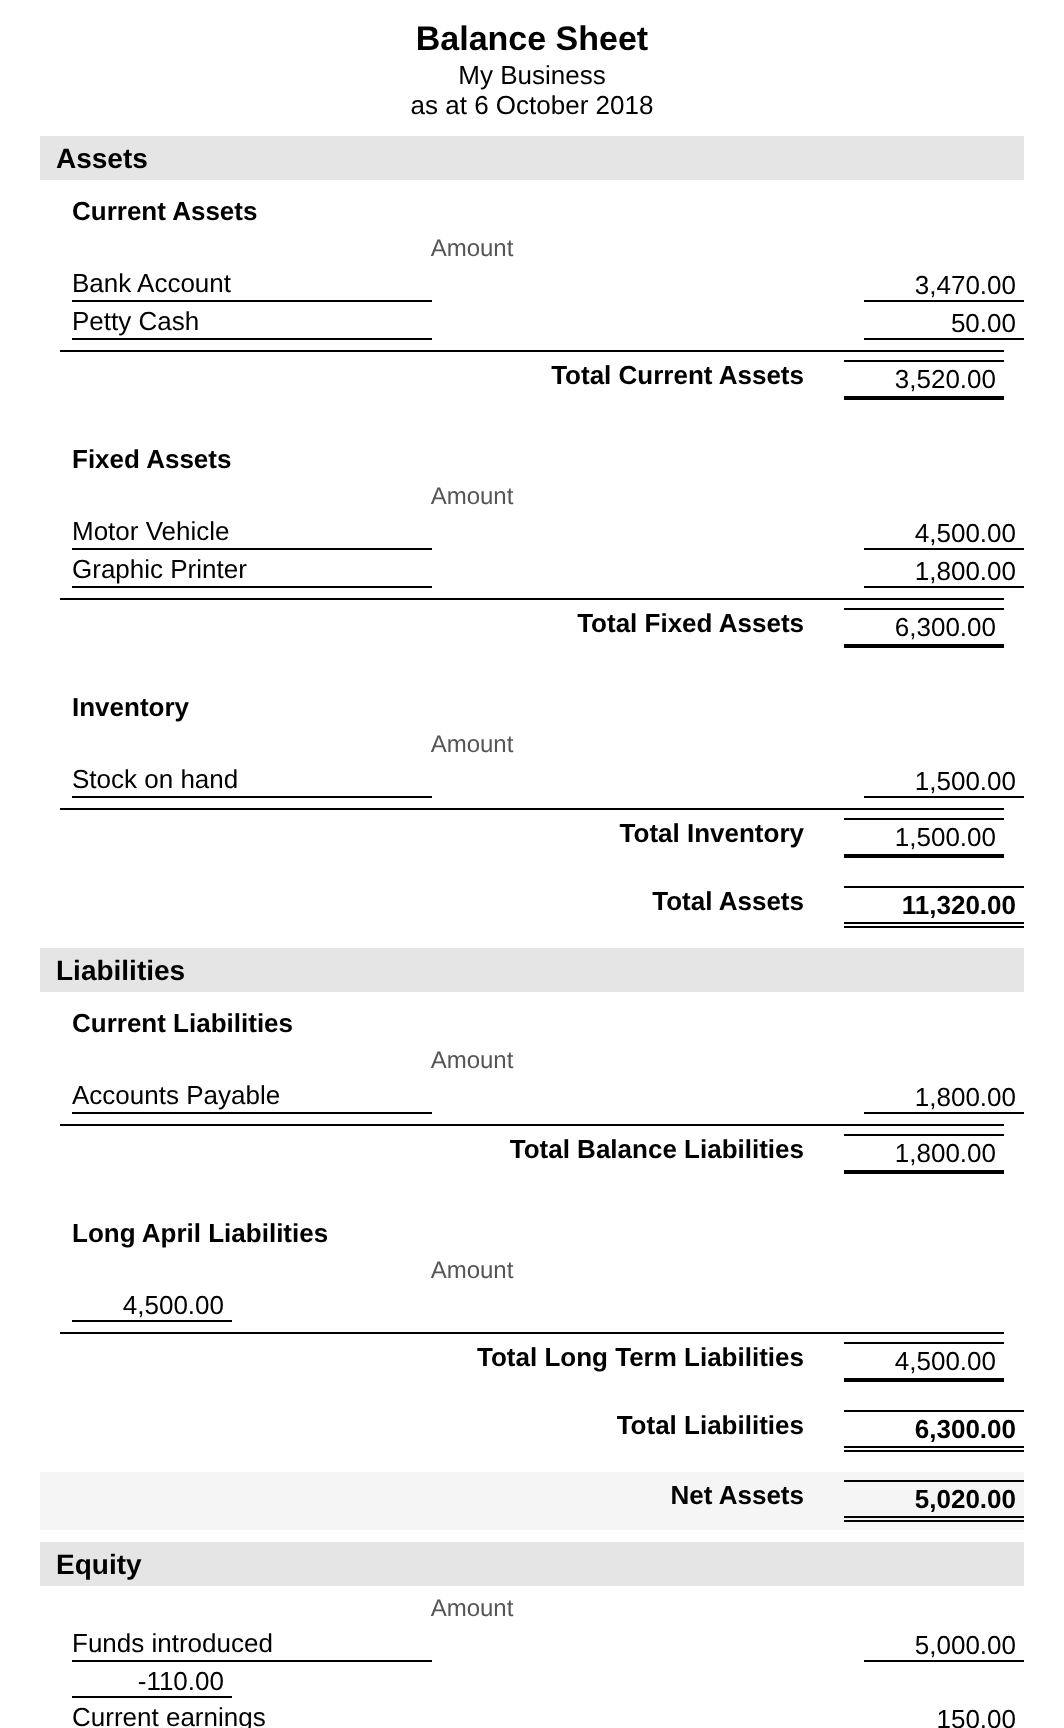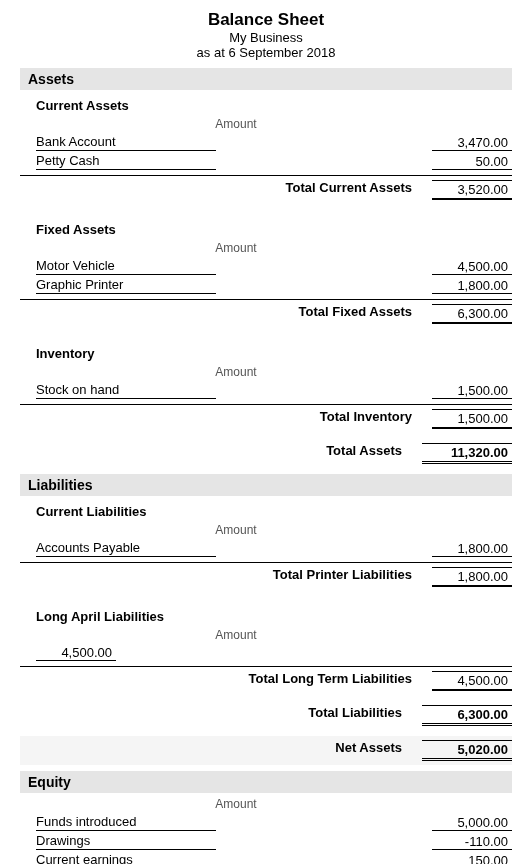--- a/index.html
+++ b/index.html
@@ -72,21 +72,21 @@
       min-width: 80px;
       border-bottom: 1px solid #000;
       padding-right: 4px;
     }
 
     .total-row {
       display: flex;
       justify-content: flex-end;
       padding: 4px 0;
       border-top: 1px solid #000;
-      margin: 4px 0;
+      margin: 4px 10px;
     }
 
     .total-label {
       font-weight: bold;
       margin-right: 20px;
       font-size: 13px;
     }
 
     .total-amount {
       min-width: 80px;
@@ -123,21 +123,21 @@
     .spacer { height: 6px; }
   </style>
 </head>
 <body>
 
 <div class="page">
 
   <div class="header">
     <div class="header-title">Balance Sheet</div>
     <div class="header-subtitle">My Business</div>
-    <div class="header-date">as at 6 September 2018</div>
+    <div class="header-date">as at 6 October 2018</div>
   </div>
 
   <div class="section-header">
     <span>Assets</span>
   </div>
 
   <div class="sub-section-title">Current Assets</div>
   <div class="amount-label">Amount</div>
 
   <div class="line-item">
@@ -199,21 +199,21 @@
 
   <div class="sub-section-title">Current Liabilities</div>
   <div class="amount-label">Amount</div>
 
   <div class="line-item">
     <span class="line-item-name">Accounts Payable</span>
     <span class="line-item-amount">1,800.00</span>
   </div>
 
   <div class="total-row">
-    <span class="total-label">Total Printer Liabilities</span>
+    <span class="total-label">Total Balance Liabilities</span>
     <span class="total-amount">1,800.00</span>
   </div>
 
   <div class="spacer"></div>
 
   <div class="sub-section-title">Long April Liabilities</div>
   <div class="amount-label">Amount</div>
 
   <div class="line-item">
     <span class="line-item-amount">4,500.00</span>
@@ -238,21 +238,20 @@
     <span>Equity</span>
   </div>
 
   <div class="amount-label">Amount</div>
 
   <div class="line-item">
     <span class="line-item-name">Funds introduced</span>
     <span class="line-item-amount">5,000.00</span>
   </div>
   <div class="line-item">
-    <span class="line-item-name">Drawings</span>
     <span class="line-item-amount">-110.00</span>
   </div>
   <div class="line-item">
     <span class="line-item-name">Current earnings</span>
     <span class="line-item-amount">150.00</span>
   </div>
 
 </div>
 
 </body></html>

